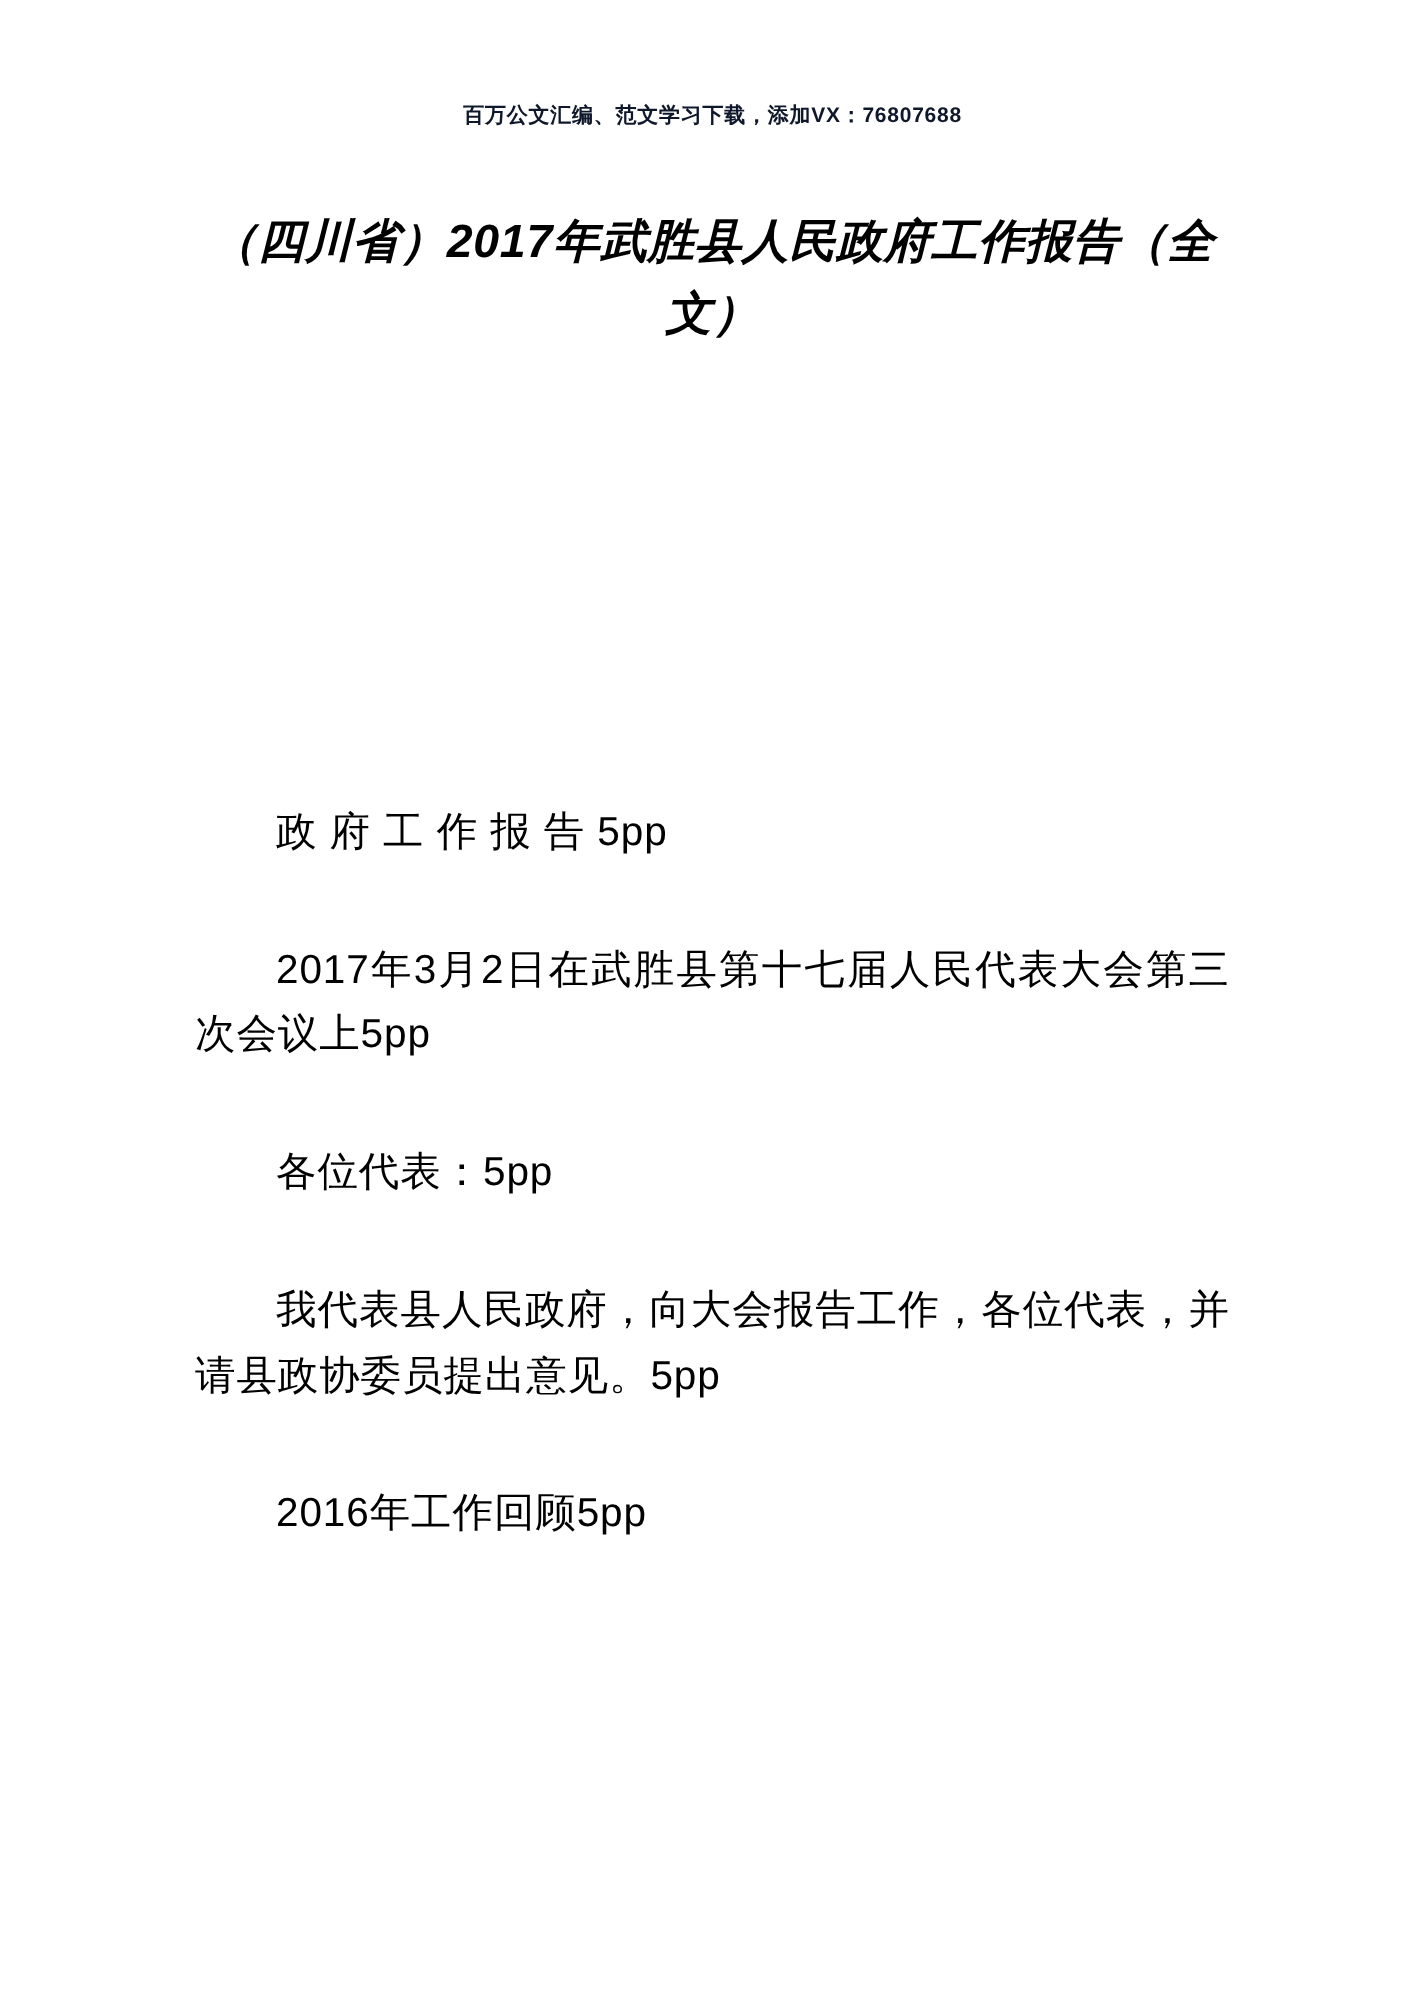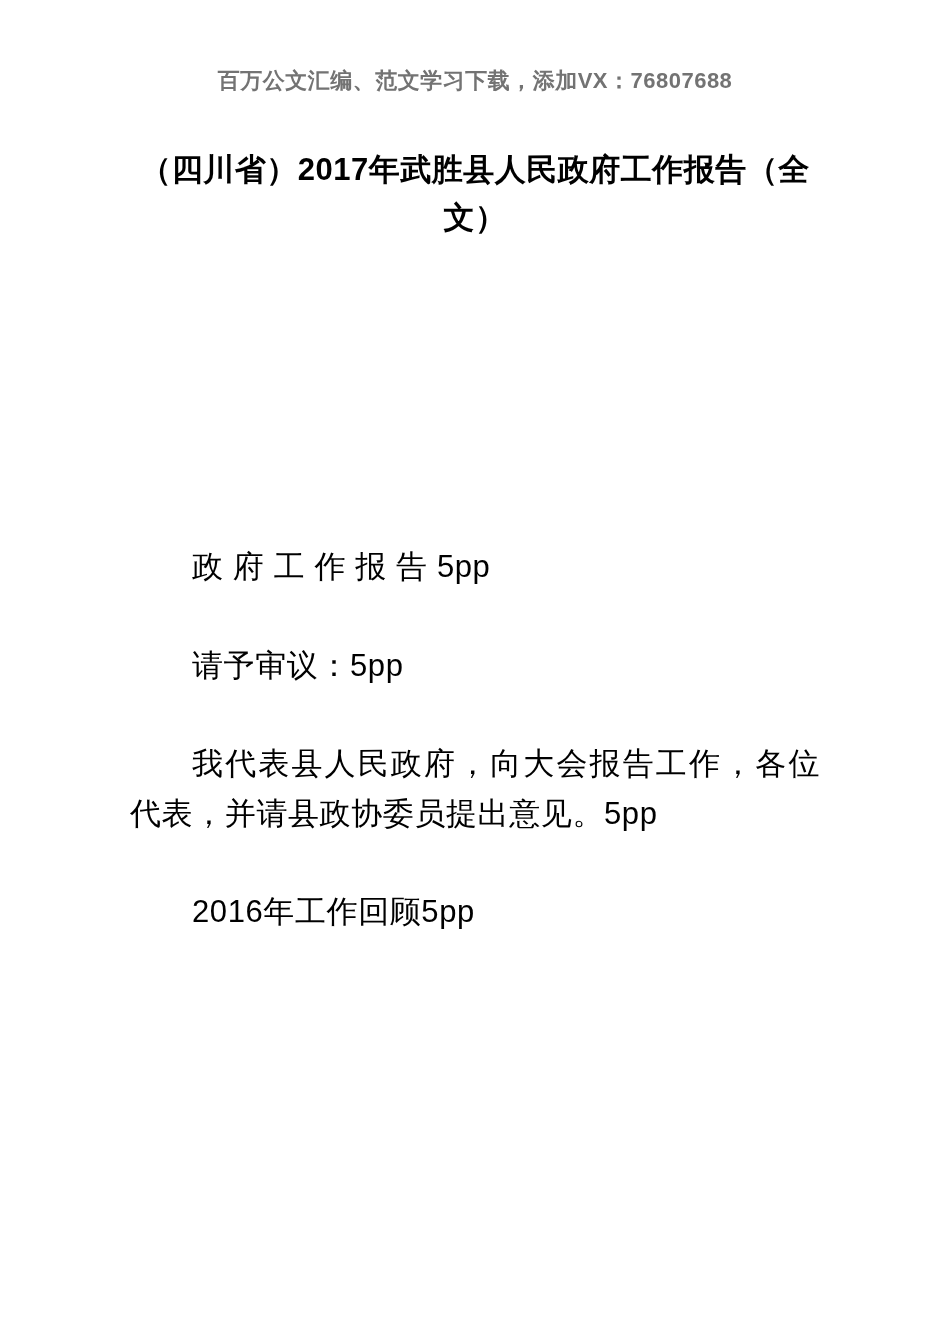--- a/index.html
+++ b/index.html
@@ -17,41 +17,42 @@
   }
   .page {
     width: 950px;
     height: 1344px;
     box-sizing: border-box;
     padding: 0 130px;
     position: relative;
   }
   .ad-banner {
     text-align: center;
-    color: #737373;
-    font-size: 22px;
+    color: #0f172a;
+    font-size: 14px;
     font-weight: 600;
     letter-spacing: 0.5px;
     padding-top: 68px;
     line-height: 1.2;
     white-space: nowrap;
   }
   .doc-title {
     text-align: center;
     font-size: 31px;
     font-weight: bold;
     line-height: 1.55;
     margin-top: 52px;
     letter-spacing: 0.5px;
+    font-style: italic;
   }
   .body-block {
     margin-top: 300px;
   }
   p.para {
-    font-size: 31px;
+    font-size: 27px;
     line-height: 1.62;
     margin: 0 0 48px 0;
     text-indent: 2em;
     letter-spacing: 0.6px;
     text-align: justify;
   }
   p.para:last-child {
     margin-bottom: 4px;
   }
 </style>
@@ -59,18 +60,19 @@
 <body>
 
 <div class="page">
 
   <div class="ad-banner">百万公文汇编、范文学习下载，添加VX：76807688</div>
 
   <h1 class="doc-title">（四川省）2017年武胜县人民政府工作报告（全文）</h1>
 
   <div class="body-block">
     <p class="para">政 府 工 作 报 告 5pp</p>
-    <p class="para">请予审议：5pp</p>
+    <p class="para">2017年3月2日在武胜县第十七届人民代表大会第三次会议上5pp</p>
+    <p class="para">各位代表：5pp</p>
     <p class="para">我代表县人民政府，向大会报告工作，各位代表，并请县政协委员提出意见。5pp</p>
     <p class="para">2016年工作回顾5pp</p>
   </div>
 
 </div>
 
 </body></html>

